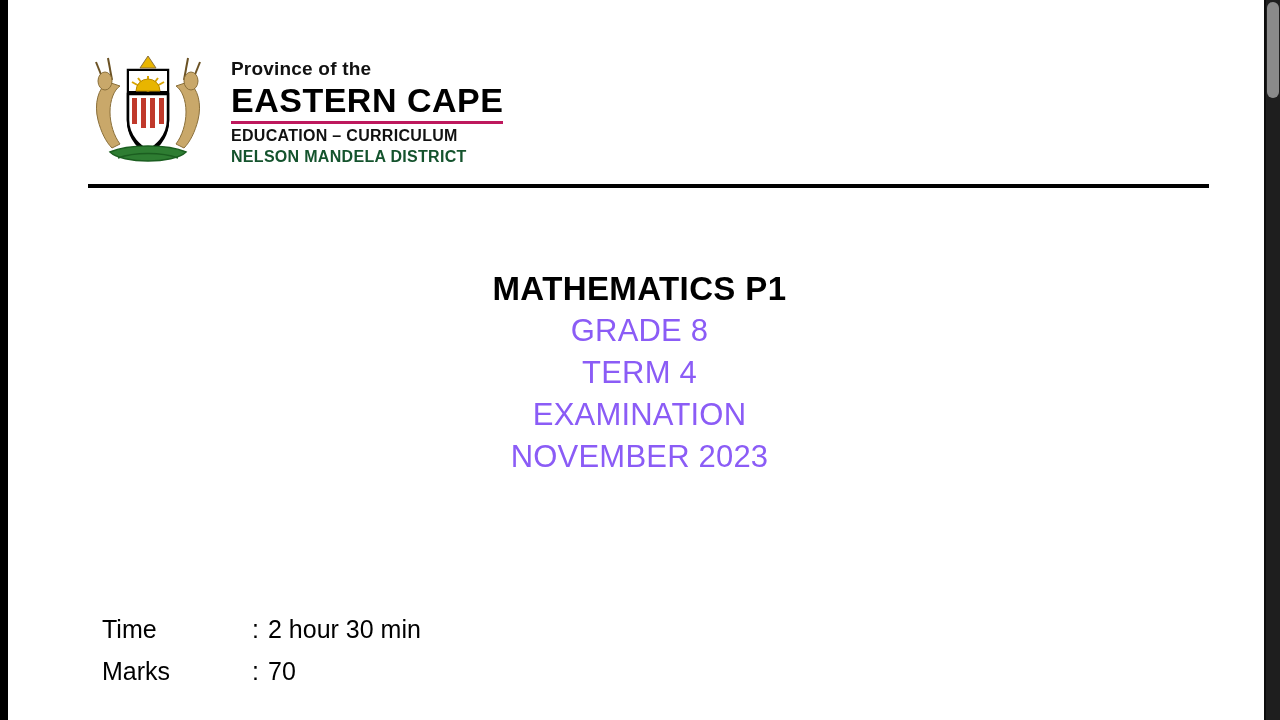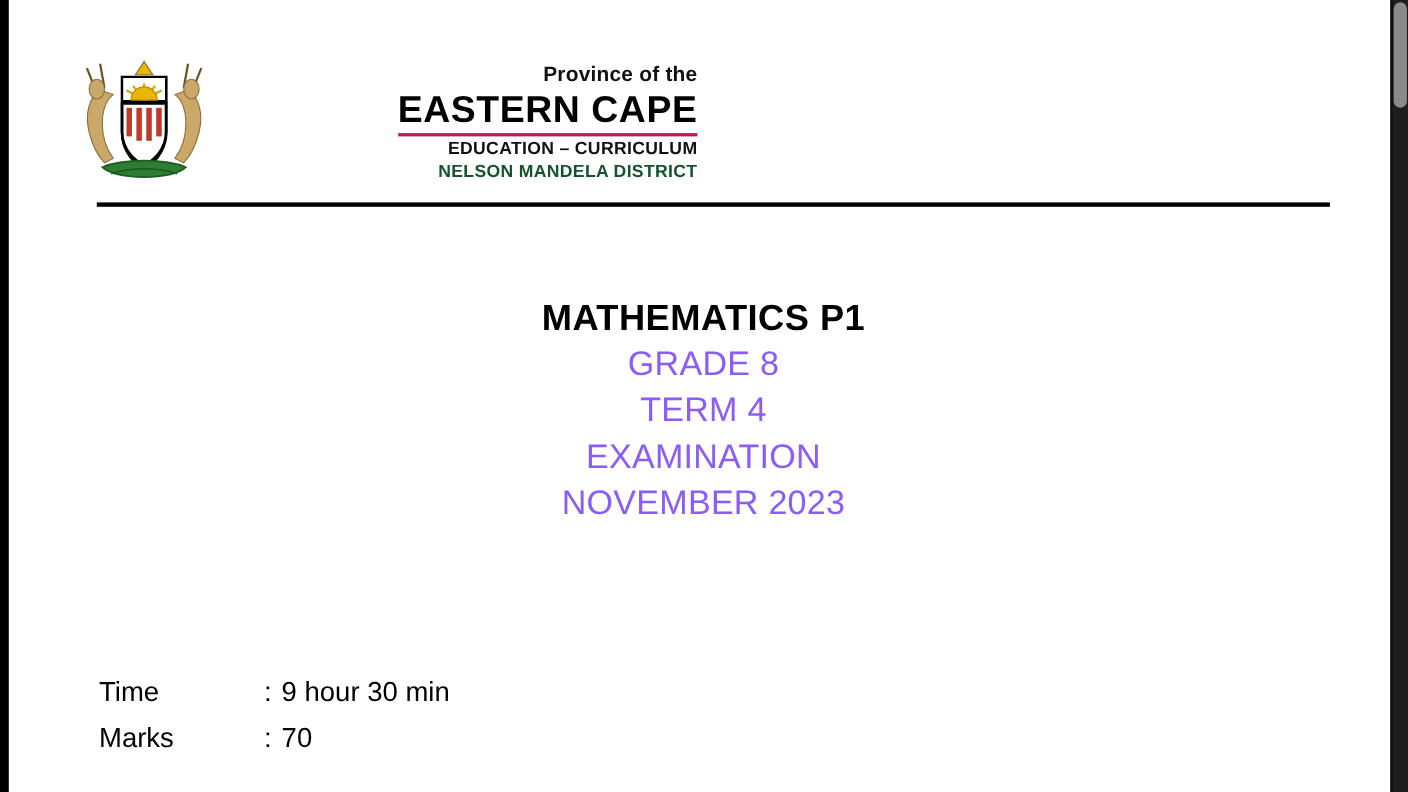--- a/index.html
+++ b/index.html
@@ -57,25 +57,24 @@
     top: 2px;
     width: 12px;
     height: 96px;
     background: #8a8a8a;
     border-radius: 6px;
   }
 
   
   .letterhead {
     position: absolute;
-    left: 63px;
+    left: 80px;
     top: 40px;
     width: 1120px;
     height: 150px;
-    text-align: right;
   }
   .crest {
     position: absolute;
     left: 0px;
     top: 8px;
     width: 120px;
     height: 122px;
   }
   .crest svg { display: block; }
 
@@ -147,21 +146,21 @@
     font-weight: normal;
     color: #8b5cf6;
     line-height: 42px;
     letter-spacing: 0.2px;
     margin-left: 30px;
   }
 
   
   .meta {
     position: absolute;
-    left: 82px;
+    left: 94px;
     top: 608px;
     font-size: 25px;
     color: #000;
     line-height: 42px;
   }
   .meta-row {
     display: flex;
     align-items: baseline;
   }
   .meta-label {
@@ -246,21 +245,21 @@
       <div class="title-sub">GRADE 8</div>
       <div class="title-sub">TERM 4</div>
       <div class="title-sub">EXAMINATION</div>
       <div class="title-sub">NOVEMBER 2023</div>
     </div>
 
     <div class="meta">
       <div class="meta-row">
         <span class="meta-label">Time</span>
         <span class="meta-sep">:</span>
-        <span class="meta-value">9 hour 30 min</span>
+        <span class="meta-value">2 hour 30 min</span>
       </div>
       <div class="meta-row">
         <span class="meta-label">Marks</span>
         <span class="meta-sep">:</span>
         <span class="meta-value">70</span>
       </div>
     </div>
 
   </div>
 

